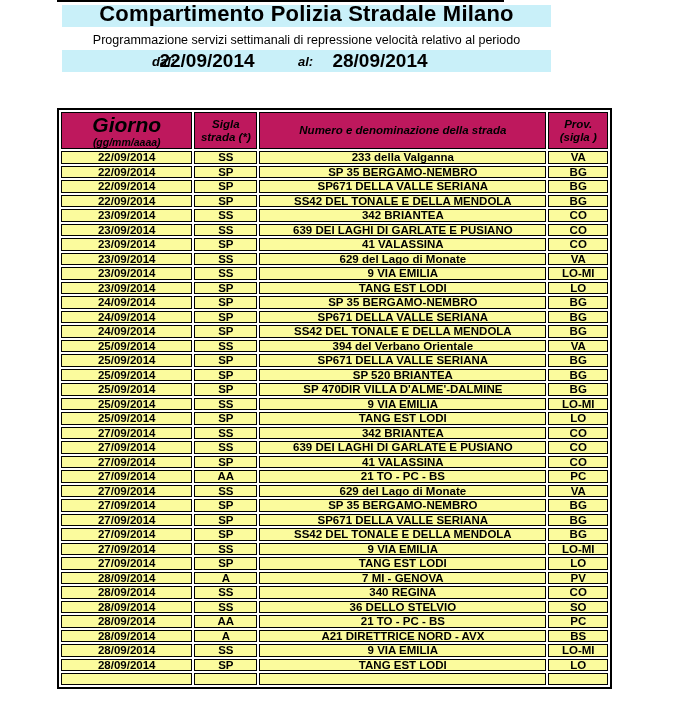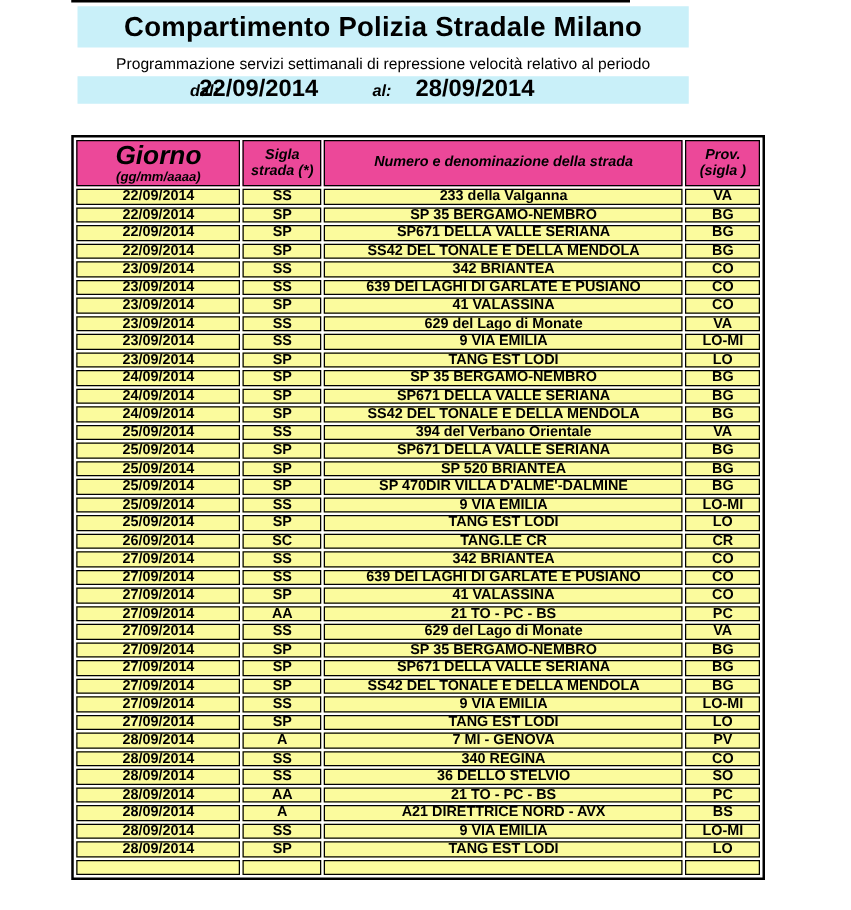--- a/index.html
+++ b/index.html
@@ -8,23 +8,23 @@
     background:#ffffff; color:#000;
     font-family:"Liberation Sans", sans-serif;
   }
   .page { position:relative; width:681px; height:728px; }
 
   .top-cut-line { position:absolute; left:57px; top:0; width:447px; height:2px; background:#000; }
 
   .center-col { position:absolute; left:62px; top:0; width:489px; }
 
   .title-bar {
-    margin-top:5px; height:33px;
+    margin-top:5px; height:22px;
     background:var(--cyan,#C9F0F9);
-    display:flex; align-items:center; justify-content:center;
+    display:flex; align-items:flex-end; justify-content:center;
     font-size:22px; font-weight:bold; letter-spacing:0.2px;
   }
   .subtitle {
     margin-top:2px; height:16px; line-height:16px;
     text-align:center; font-size:13px; font-style:italic;
   }
   .period-label {
     margin-top:6px; height:15px; line-height:15px;
     text-align:center; font-size:12.5px;
   }
@@ -55,21 +55,21 @@
   col.c2 { width:11.6%; }
   col.c3 { width:53.1%; }
   col.c4 { width:11.0%; }
 
   th, td {
     box-sizing:content-box;
     border:1.5px solid #000;
     text-align:center; vertical-align:middle;
     white-space:nowrap; padding:0;
   }
-  thead th { background:#ec4899; height:35px; font-weight:bold; font-style:italic; }
+  thead th { background:#be185d; height:35px; font-weight:bold; font-style:italic; }
   .h-main  { font-size:11.5px; line-height:13px; }
   .h-sub   { font-size:10.5px; line-height:12px; }
   .h-big   { font-size:21px; line-height:22px; }
   .h-sub:empty { display:none; }
 
   tbody td {
     height:10.4px; line-height:10.5px;
     font-size:11.5px; font-weight:bold;
     background:var(--yellow,#FBFB9D);
   }
@@ -229,26 +229,20 @@
           <td>9 VIA EMILIA</td>
           <td>LO-MI</td>
         </tr>
         <tr>
           <td>25/09/2014</td>
           <td>SP</td>
           <td>TANG EST LODI</td>
           <td>LO</td>
         </tr>
         <tr>
-          <td>26/09/2014</td>
-          <td>SC</td>
-          <td>TANG.LE CR</td>
-          <td>CR</td>
-        </tr>
-        <tr>
           <td>27/09/2014</td>
           <td>SS</td>
           <td>342 BRIANTEA</td>
           <td>CO</td>
         </tr>
         <tr>
           <td>27/09/2014</td>
           <td>SS</td>
           <td>639 DEI LAGHI DI GARLATE E PUSIANO</td>
           <td>CO</td>

